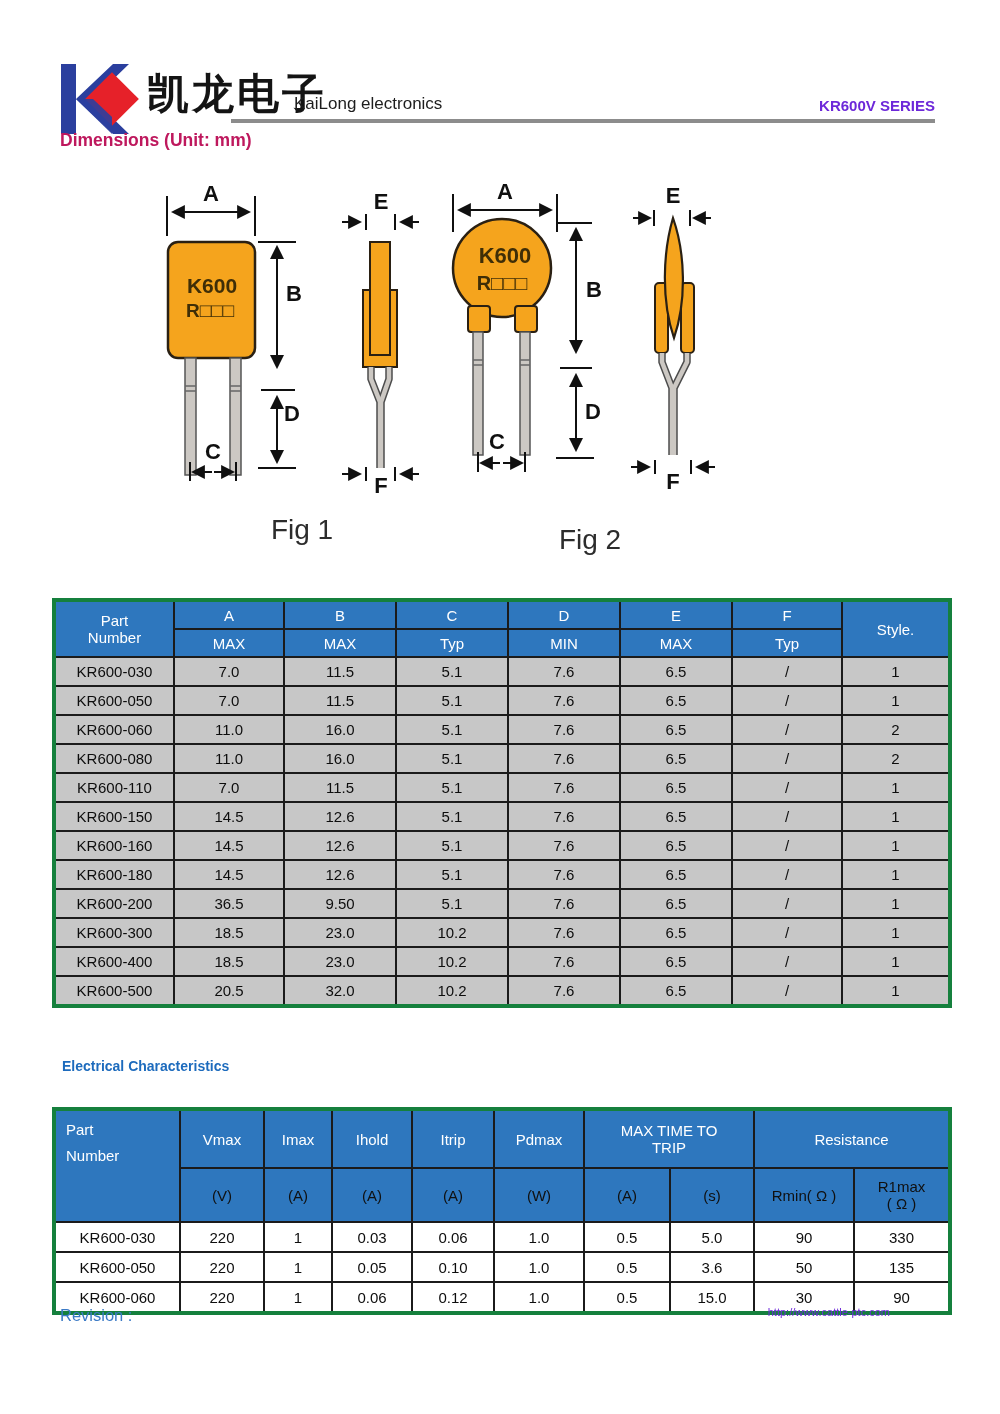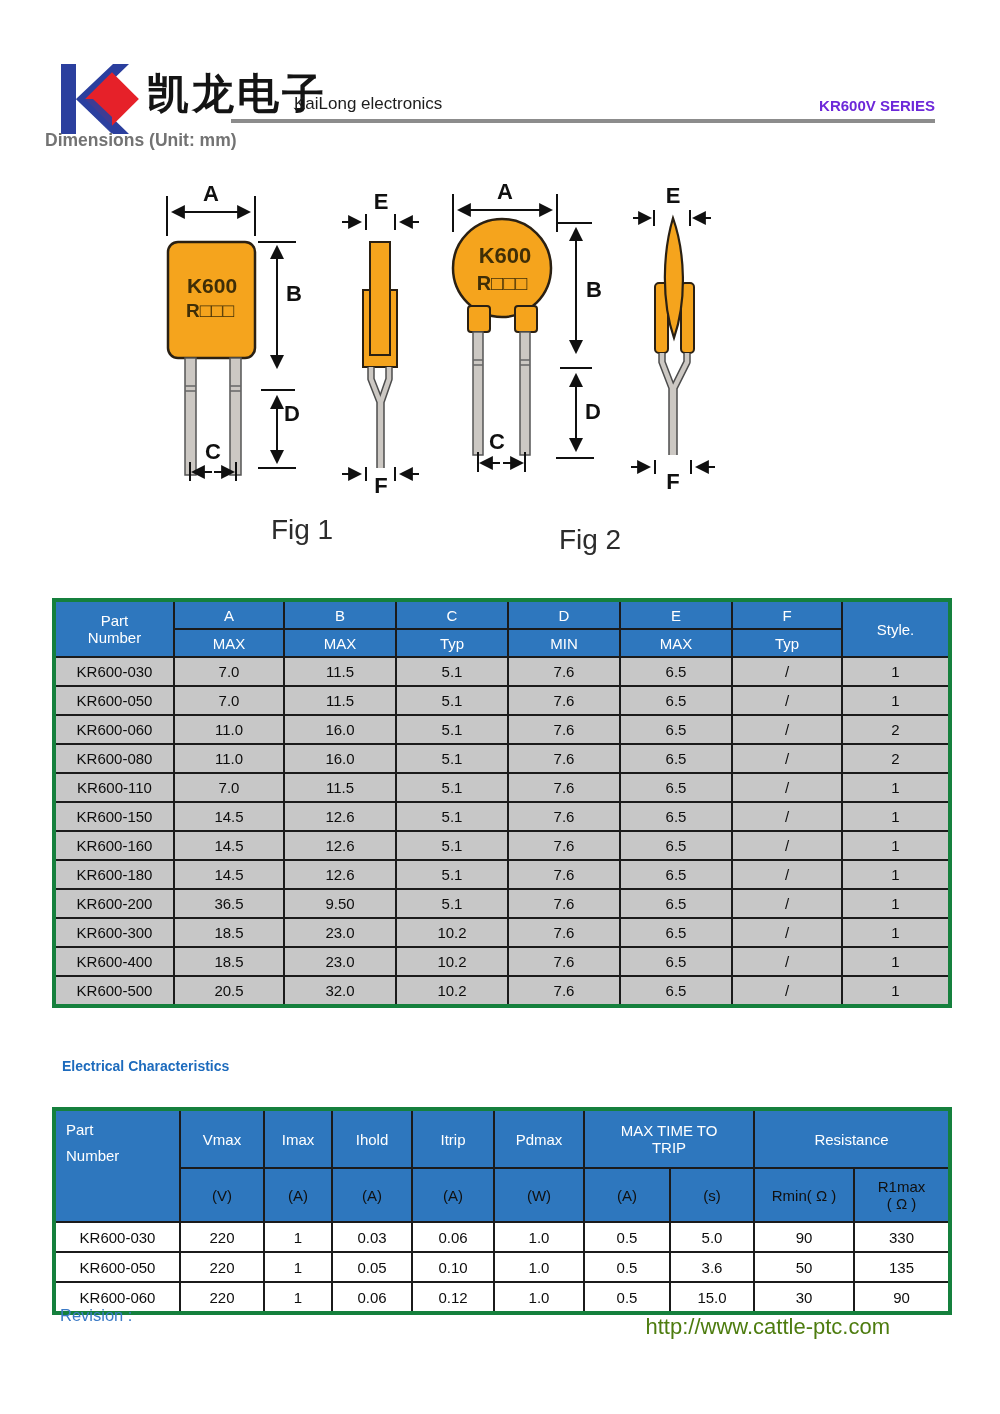--- a/index.html
+++ b/index.html
@@ -8,21 +8,21 @@
     font-family:"Liberation Sans","DejaVu Sans",sans-serif; color:#111;
     overflow:hidden;
   }
   
   .logo-svg { position:absolute; left:55px; top:62px; }
   .cn-name  { position:absolute; left:147px; top:66px; font-size:42px; font-weight:700;
               color:#141414; letter-spacing:3px; font-family:"DejaVu Sans",sans-serif; }
   .company  { position:absolute; left:249px; top:94px; font-size:17px; color:#1d1d1d;margin-left:45px; }
   .series   { position:absolute; right:65px; top:97px; font-size:15px; font-weight:700; color:#6d28d9; }
   .hrule    { position:absolute; left:231px; top:119px; width:704px; height:4px; background:#8c8c8c; }
-  .dim-title { position:absolute; left:45px; top:130px; font-size:17.5px; font-weight:700; color:#737373; }
+  .dim-title { position:absolute; left:60px; top:130px; font-size:17.5px; font-weight:700; color:#be185d; }
   .elec-title{ position:absolute; left:62px; top:1058px; font-size:14px; font-weight:700; color:#1d6bbd; }
   
   .figures { position:absolute; left:0; top:170px; }
   .dimtxt  { font-size:22px; fill:#101010; font-weight:600; }
   .marktxt { fill:#3f2e07; font-weight:700; }
   .captxt  { font-size:28px; fill:#2c2c2c; font-weight:500; }
   
   .t1, .t2 { position:absolute; left:52px; border-collapse:collapse; table-layout:fixed;
              width:896px; font-size:15px; border:4px solid #15803d; }
   .t1 { top:598px; }
@@ -30,21 +30,21 @@
   .t1 th, .t1 td, .t2 th, .t2 td { border:2px solid #1b1b1b; text-align:center; padding:0; overflow:hidden; }
   .t1 thead th { background:#2e77be; color:#ffffff; font-weight:400; height:26px; }
   .t1 td { background:#c7c7c7; color:#0d0d0d; height:27px; }
   .t2 thead th { background:#2e77be; color:#ffffff; font-weight:400; }
   .t2 tr.h1 th { height:56px; }
   .t2 tr.h2 th { height:52px; color:#101010; }
   .t2 th.pn { text-align:left; vertical-align:top; padding:6px 0 0 10px; line-height:1.7; }
   .t2 td { background:#ffffff; color:#0d0d0d; height:28px; }
   
   .revision { position:absolute; left:60px;  top:1306px; font-size:16.5px; color:#3b7ac6;text-align:right; }
-  .site-url { position:absolute; right:110px; top:1306px; font-size:22px; color:#4d7c0f;margin-top:8px; }
+  .site-url { position:absolute; right:110px; top:1306px; font-size:11px; color:#6d28d9; }
 </style>
 </head>
 <body>
 
 <div class="page">
 
   <svg class="logo-svg" width="88" height="74" viewBox="0 0 88 74">
     <polygon points="6,2 21,2 21,72 6,72" fill="#2b3f9e"></polygon>
     <polygon points="21,37 58,2 74,2 38,37 74,72 58,72" fill="#2b3f9e"></polygon>
     <rect x="38" y="18" width="38" height="38" transform="rotate(45 57 37)" fill="#e62129"></rect>

